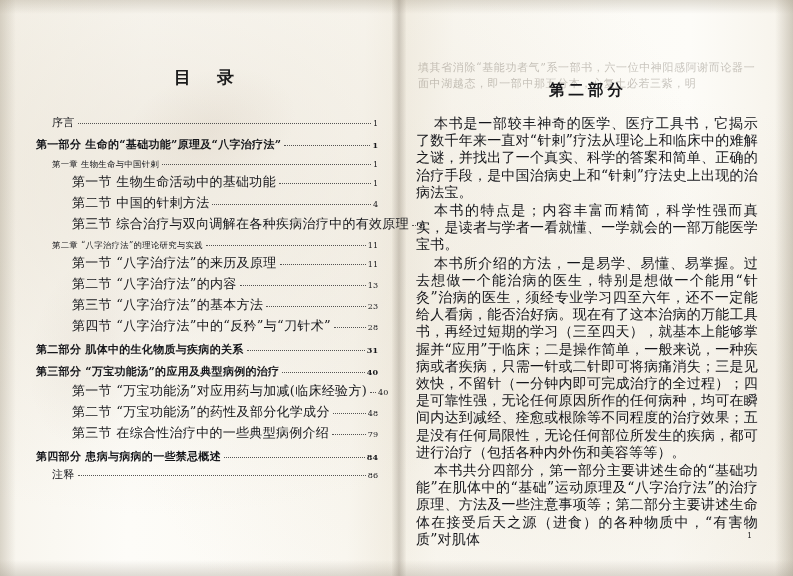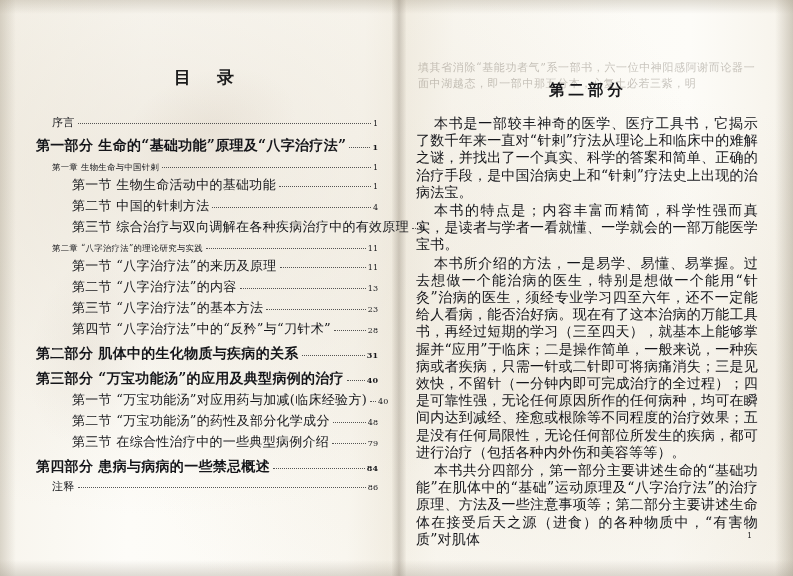--- a/index.html
+++ b/index.html
@@ -83,21 +83,21 @@
     flex: 1 1 auto;
     margin: 0 2px 0 3px;
     border-bottom: 1px dotted #3a3a3a;
     transform: translateY(-2px);
     min-width: 6px;
     opacity: .85;
   }
   .toc-row .pg { font-size: 8px; font-family: "DejaVu Serif", serif; }
 
   .lvl0 { padding-left: 0; font-weight: bold; }
-  .lvl0 .txt { font-size: 14px; }
+  .lvl0 .txt { font-size: 11px; }
   .lvl1 { padding-left: 16px; }
   .lvl1 .txt { font-size: 8.4px; }
   .lvl2 { padding-left: 36px; }
   .lvl2 .txt { font-size: 13px; }
   .lvl-plain { padding-left: 16px; }
   .lvl-plain .txt { font-size: 11px; }
 
   .gap-top { margin-top: 7px; }
 
   

